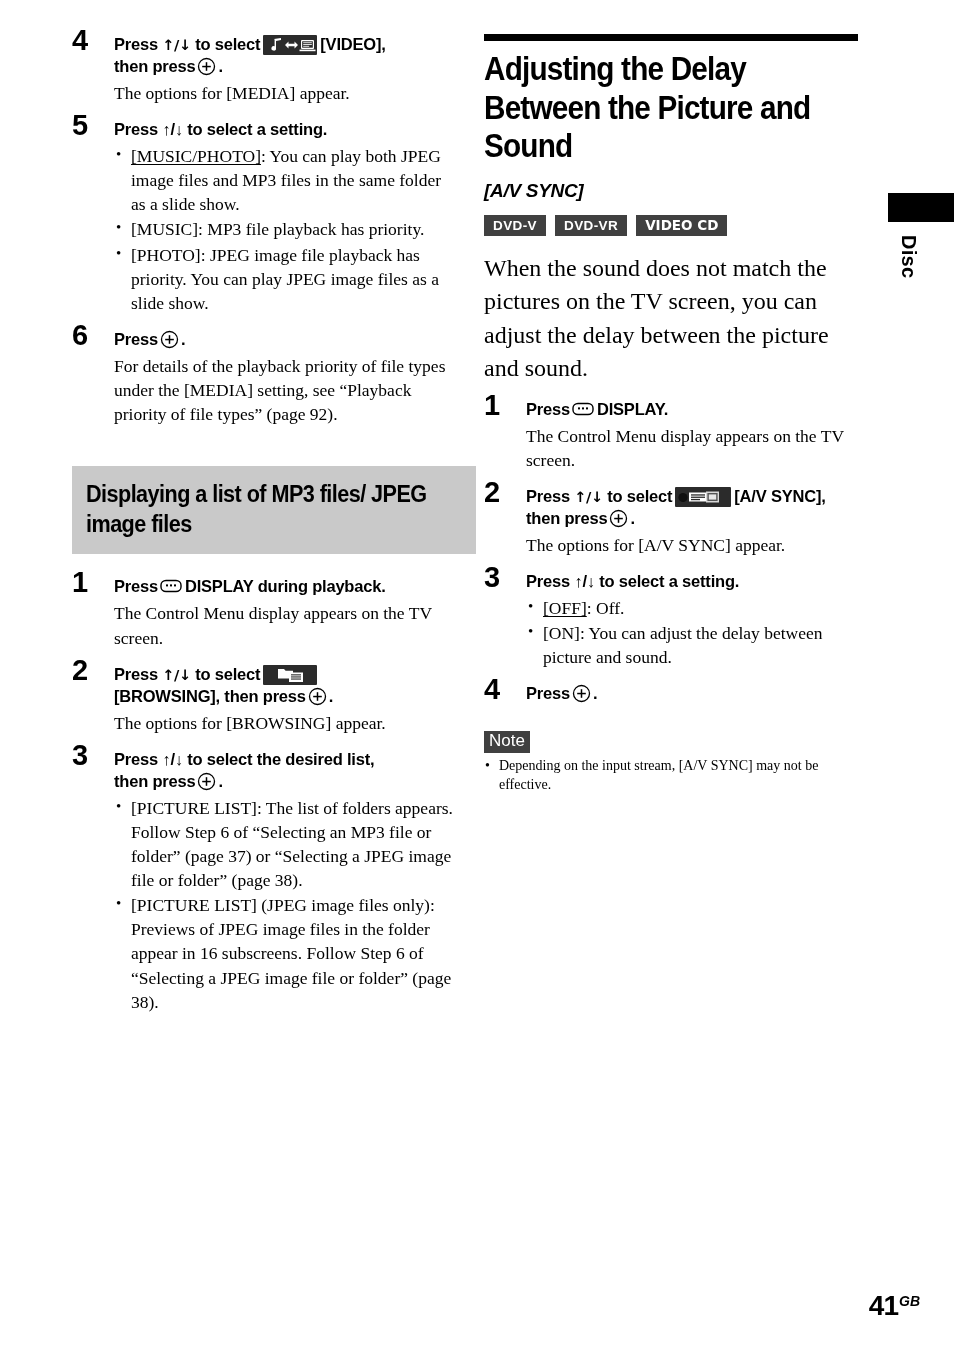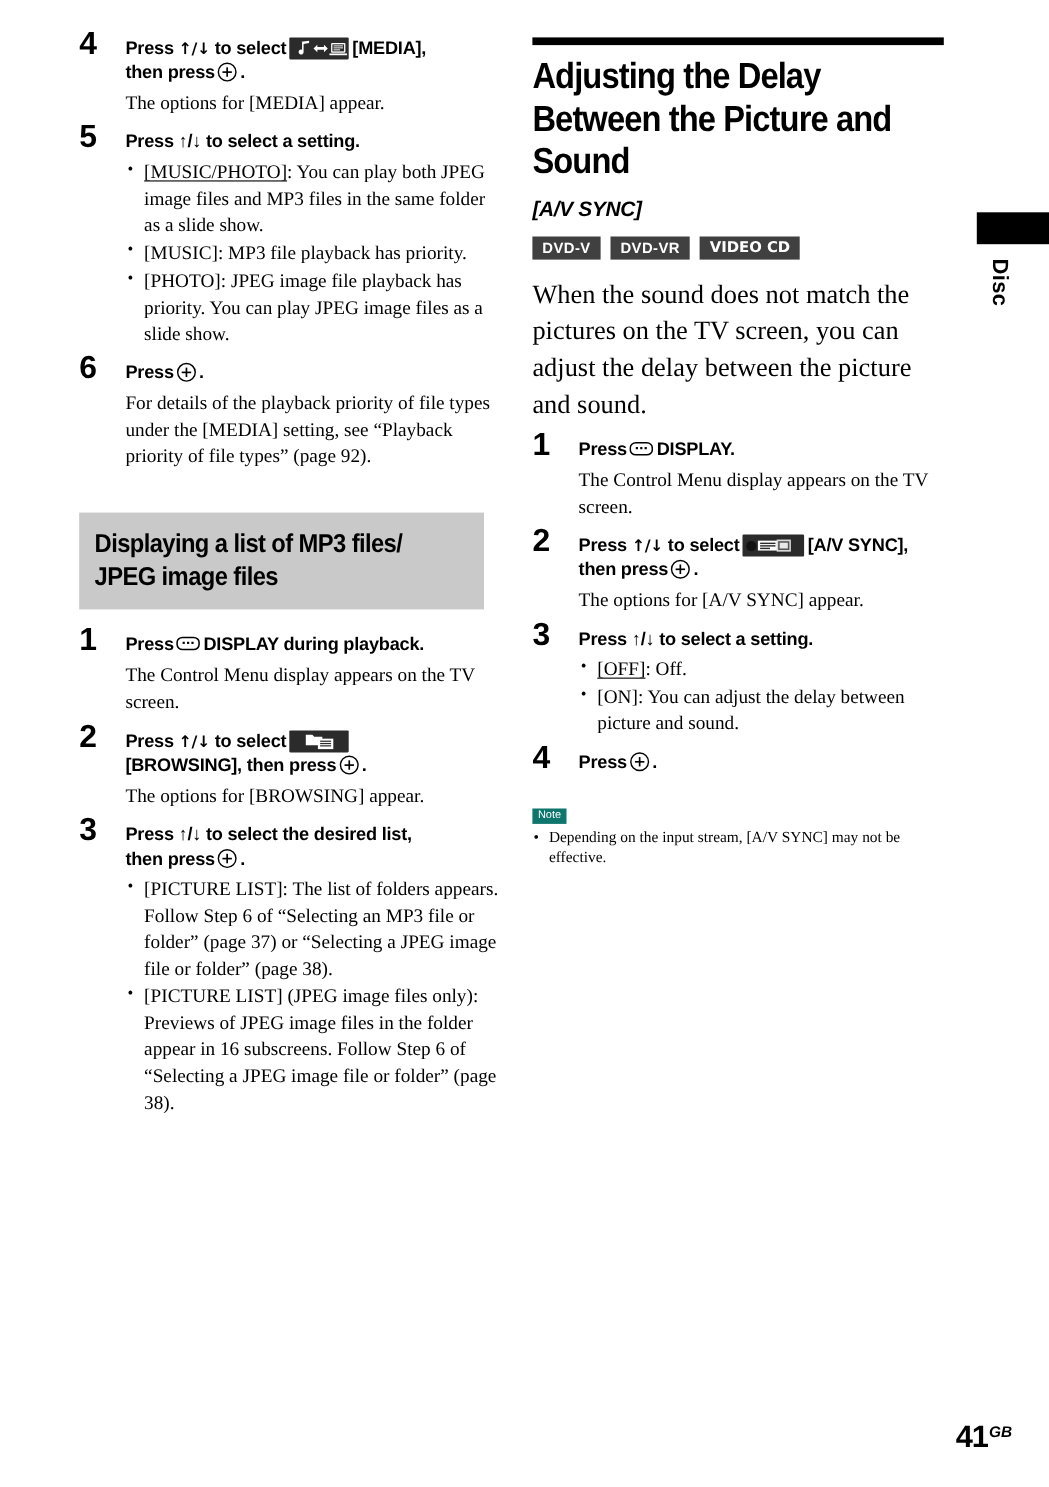--- a/index.html
+++ b/index.html
@@ -120,21 +120,21 @@
     font-weight: bold;
     font-size: 14.5px;
     letter-spacing: -0.4px;
   }
 
   
   .gray-head {
     background: #c9c9c9;
     padding: 13px 16px 15px 14px;
     margin: 40px 0 22px 0;
-    width: 368px;
+    width: 404px;
     box-sizing: border-box;
   }
   .gray-head-text {
     font-family: "Liberation Sans", sans-serif;
     font-weight: bold;
     font-size: 23.5px;
     line-height: 1.28;
     letter-spacing: -0.6px;
     transform: scaleX(0.92);
     transform-origin: left center;
@@ -186,24 +186,24 @@
     font-size: 24px;
     line-height: 1.38;
     margin-top: 16px;
     margin-bottom: 14px;
   }
 
   
   .note-wrap { margin-top: 26px; }
   .note-tag {
     display: inline-block;
-    background: #0f766e;
+    background: #404040;
     color: #fff;
     font-family: "Liberation Sans", sans-serif;
-    font-size: 10px;
+    font-size: 17px;
     font-weight: normal;
     padding: 1px 5px 2px 5px;
     line-height: 1.1;
   }
   ul.note-list {
     list-style: none;
     margin: 3px 0 0 0;
     padding: 0;
   }
   ul.note-list > li {
@@ -283,21 +283,21 @@
               </g>
               <g fill="#2b2b2b">
                 <rect x="39.2" y="6.3" width="10.6" height="6.4"></rect>
               </g>
               <g fill="#ffffff" opacity="0.85">
                 <rect x="40.2" y="7.2" width="8.6" height="1"></rect>
                 <rect x="40.2" y="9" width="8.6" height="1"></rect>
                 <rect x="40.2" y="10.8" width="6" height="1"></rect>
               </g>
             </svg>
-          </span><span>[MEDIA],</span>
+          </span><span>[VIDEO],</span>
         <br>
         <span>then press</span><span class="ic-enter">
             <svg width="19" height="19" viewBox="0 0 19 19">
               <circle cx="9.5" cy="9.5" r="8" fill="none" stroke="#000" stroke-width="1.3"></circle>
               <rect x="5.2" y="8.8" width="8.6" height="1.5" fill="#000"></rect>
               <rect x="8.75" y="5.2" width="1.5" height="8.6" fill="#000"></rect>
             </svg>
           </span><span>.</span>
       </div>
       <div class="step-body">The options for [MEDIA] appear.</div>

